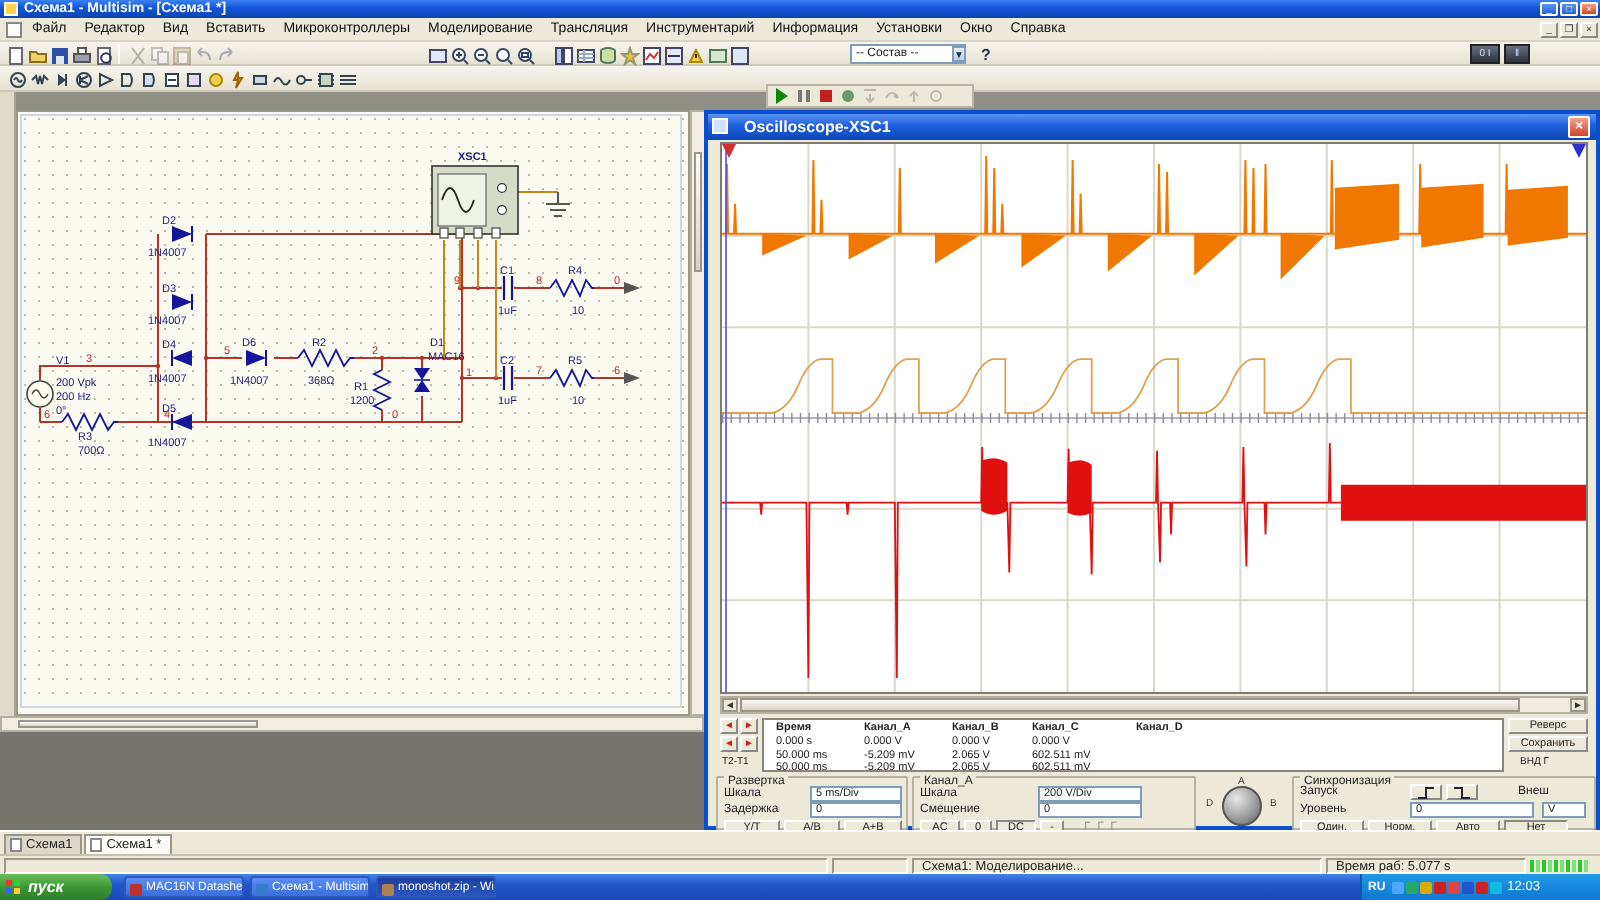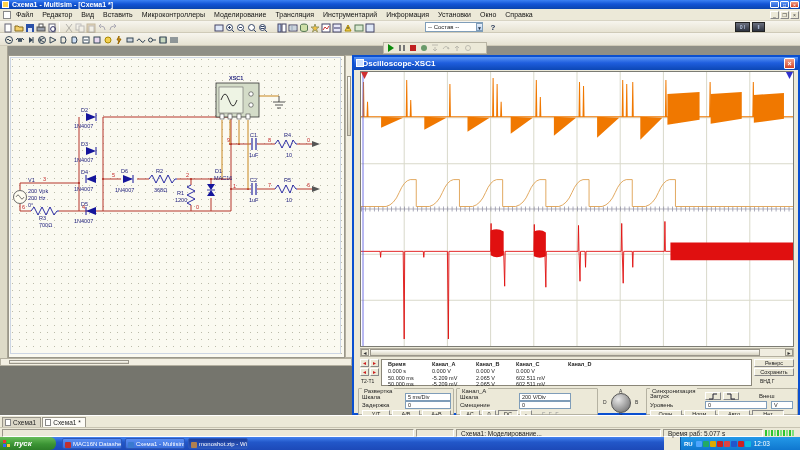--- a/index.html
+++ b/index.html
@@ -46,21 +46,21 @@
   .scroll-thumb { background:linear-gradient(180deg,#fdfcf7,#d8d4c2); border:1px solid #9a968a; }
   #below-sheet { left:0; top:366px; width:352px; height:49px; background:#75756d; }
 
   #simbar { left:383px; top:42px; width:104px; height:12px; background:#ece9d8; border:1px solid #b9b5a4; display:flex; align-items:center; gap:2px; padding:0 2px; }
   .simico { width:9px; height:9px; display:flex; align-items:center; justify-content:center; font-size:7px; }
 
   
   #osc { left:352px; top:55px; width:448px; height:360px; background:#ece9d8; border:2px solid #0a4fd0; }
   #osc-title { left:0; top:0; width:444px; height:13px;
     background:linear-gradient(180deg,#5a96f6 0%,#1f5ede 45%,#0c47b5 100%);
-    color:#fff; font-size:8px; font-weight:bold; line-height:13px; padding-left:8px; }
+    color:#fff; font-size:8px; font-weight:bold; line-height:13px; padding-left:18px; }
   #osc-title-icon { left:2px; top:2px; width:8px; height:8px; background:#cfe2ff; border:1px solid #fff; }
   #osc-close { left:430px; top:1px; width:11px; height:11px; background:linear-gradient(180deg,#f3a089,#d4452a);
     border:1px solid #fff; border-radius:1px; color:#fff; font-size:7px; line-height:10px; text-align:center; font-weight:bold; }
   #display { left:6px; top:14px; width:434px; height:276px; background:#fff; border:1px solid #7c7c74; }
   #osc-hscroll { left:6px; top:291px; width:434px; height:9px; background:#f0ede0; border:1px solid #b4b0a0; }
   .sbarrow { position:absolute; top:0; width:8px; height:7px; background:#ece9d8; border:1px solid #9a968a; font-size:5px; line-height:6px; text-align:center; color:#333; }
 
   #readout { left:6px; top:302px; width:434px; height:27px; }
   #cursor-ctl { left:0; top:0; width:20px; height:27px; }
   .curbtn { position:absolute; width:9px; height:8px; background:#ece9d8; border:1px solid; border-color:#fff #888 #888 #fff;
@@ -86,21 +86,21 @@
   
   #tabbar { left:0; top:415px; width:800px; height:12px; background:#ece9d8; border-top:1px solid #fff; display:flex; align-items:flex-end; padding-left:2px; gap:1px; }
   .tab { height:10px; border:1px solid #9a968a; border-bottom:none; background:#dcd8c8; font-size:6.5px; line-height:9px; padding:0 4px 0 2px; display:flex; align-items:center; gap:2px; color:#222; }
   .tab.active { background:#fdfcf7; }
   .tabico { width:6px; height:7px; background:#fff; border:1px solid #888; }
   #statusbar { left:0; top:427px; width:800px; height:10px; background:#ece9d8; border-top:1px solid #c8c4b2; font-size:6.5px; color:#222; }
   .scell { position:absolute; top:1px; height:8px; border:1px solid; border-color:#9a968a #fff #fff #9a968a; line-height:7px; padding-left:4px; }
   #activity { left:765px; top:2px; display:flex; gap:1px; }
   #activity div { width:2px; height:6px; }
 
-  #taskbar { left:0; top:437px; width:664px; height:13px;
+  #taskbar { left:0; top:437px; width:744px; height:13px;
     background:linear-gradient(180deg,#4483ef 0%,#2257c9 40%,#1c49b8 100%); }
   #startbtn { left:0; top:0; width:56px; height:13px; border-radius:0 6px 6px 0;
     background:linear-gradient(180deg,#68bd59 0%,#3b9434 55%,#2d7e28 100%);
     color:#fff; font-weight:bold; font-style:italic; font-size:8px; line-height:13px; padding-left:14px; }
   #winflag { left:3px; top:3px; width:7px; height:7px; display:grid; grid-template-columns:3px 3px; gap:1px; }
   #winflag div { width:3px; height:3px; }
   .taskbtn { position:absolute; top:1px; height:11px; width:60px; border-radius:2px;
     background:linear-gradient(180deg,#5a8ef2,#3a6fdd); border:1px solid #2c57b8; color:#fff; font-size:6px; line-height:10px;
     padding:0 2px 0 10px; white-space:nowrap; overflow:hidden; }
   .taskbtn.pressed { background:linear-gradient(180deg,#1c3f9a,#2a56c0); }

